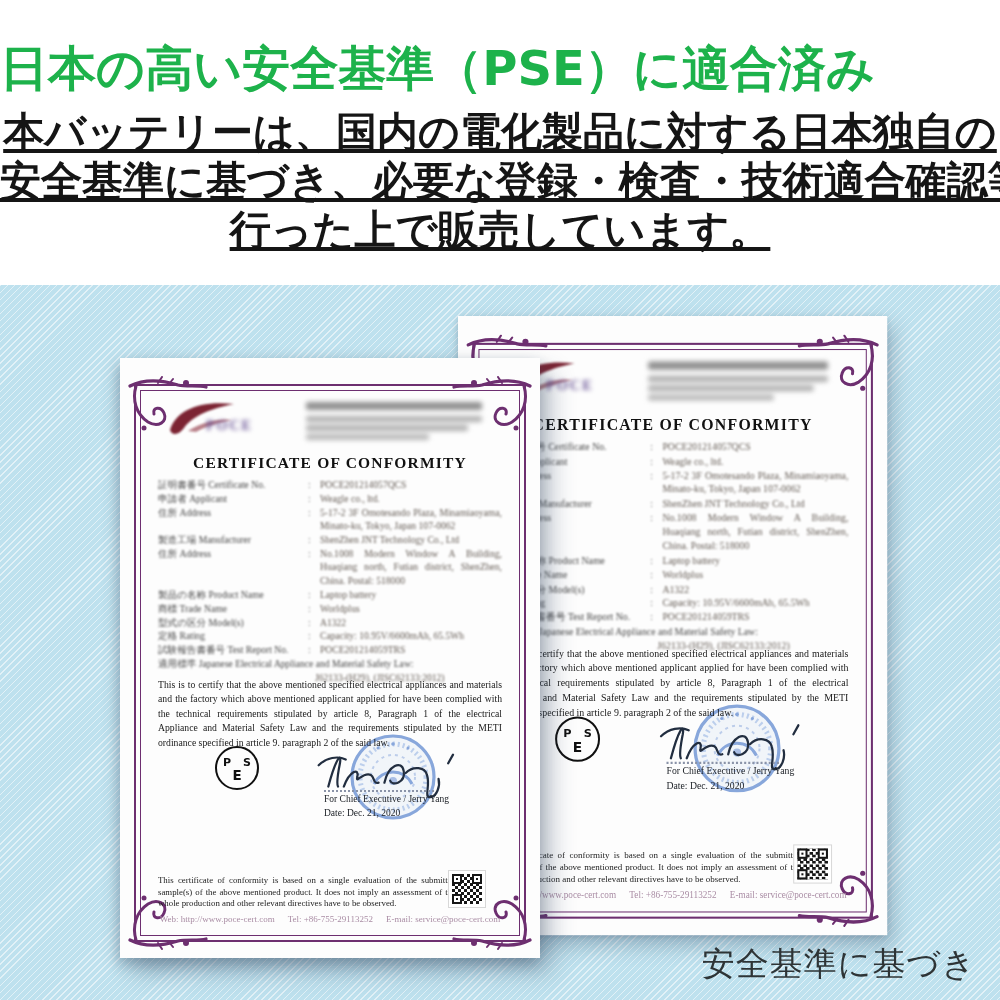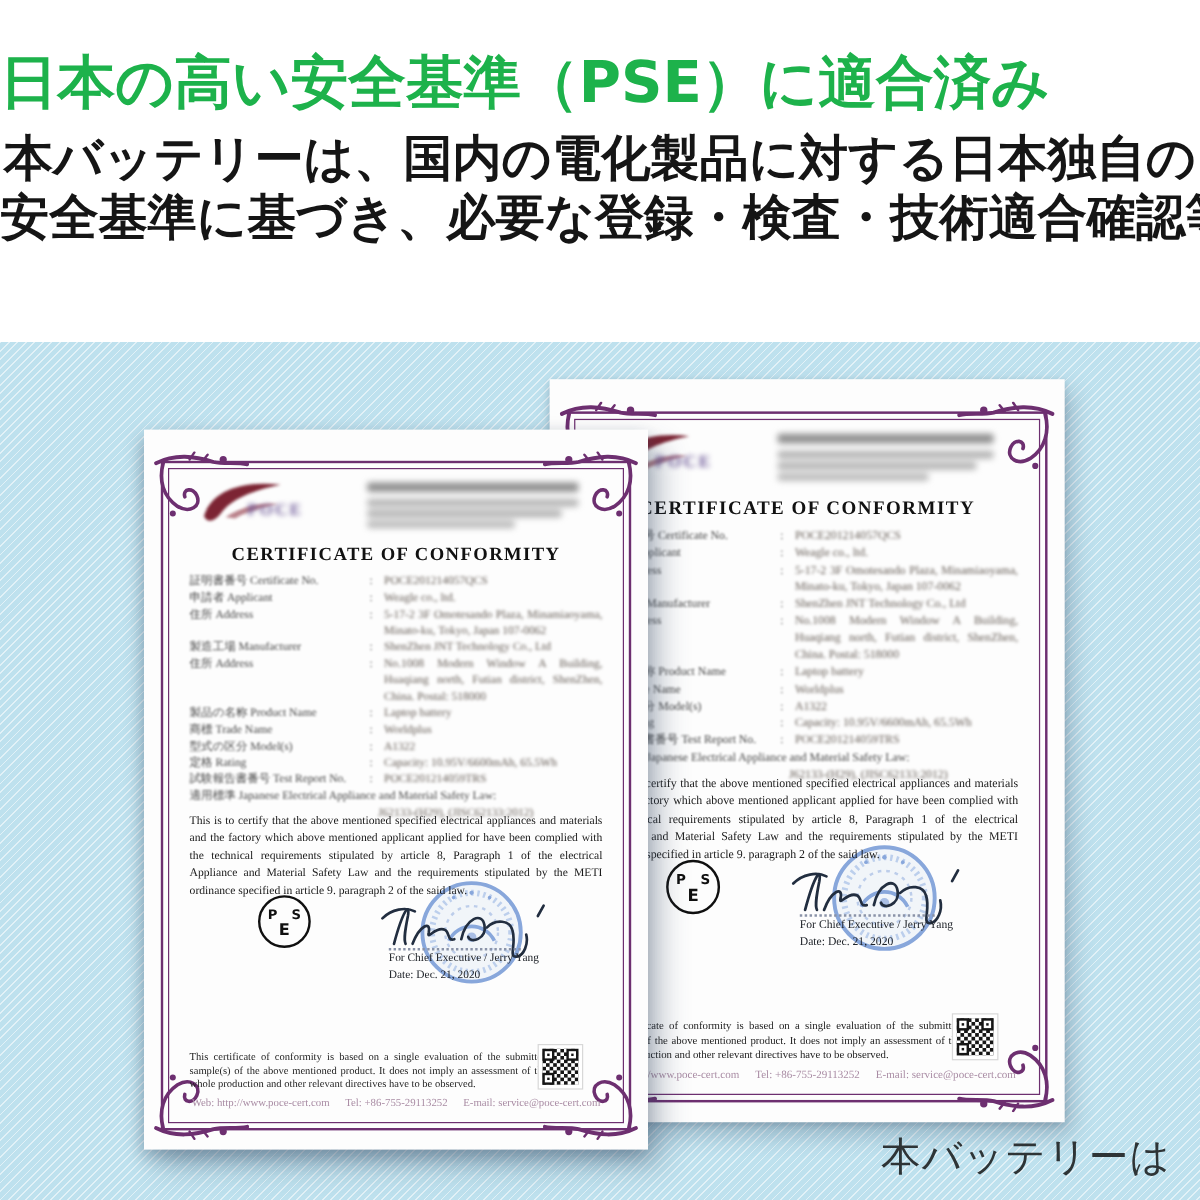--- a/index.html
+++ b/index.html
@@ -10,21 +10,21 @@
     background:#ffffff; font-family:"DejaVu Sans","Liberation Sans",sans-serif;
   }
   
   .headline{
     position:absolute; top:24px; left:0; width:100%;
     font-size:48px; font-weight:bold; color:var(--green);
     white-space:nowrap; letter-spacing:0px;margin-top:13px;
   }
   .paragraph{ position:absolute; top:108px; left:0; width:100%; text-align:center; }
   .paragraph .pline{
-    font-size:41px; line-height:49px; font-weight:bold; color:#151515; white-space:nowrap;
+    font-size:41px; line-height:49px; font-weight:bold; color:#151515; white-space:nowrap;text-decoration:underline;
   }
   
   .blue-panel{
     position:absolute; left:0; top:285px; width:1000px; height:715px;
     background-color:var(--bgblue);
     background-image:repeating-linear-gradient(135deg,
       rgba(255,255,255,.55) 0px, rgba(255,255,255,.55) 1px,
       rgba(255,255,255,0) 1px, rgba(255,255,255,0) 5px);
   }
   .caption{
@@ -121,20 +121,21 @@
 </style>
 </head>
 <body>
 
 <div id="stage">
   <div class="headline">日本の高い安全基準（PSE）に適合済み</div>
 
   <div class="paragraph">
     <div class="pline">本バッテリーは、国内の電化製品に対する日本独自の</div>
     <div class="pline">安全基準に基づき、必要な登録・検査・技術適合確認等を</div>
+    <div class="pline">行った上で販売しています。</div>
   </div>
 
   <div class="blue-panel"></div>
 
   <div class="cert cert-right">
   <div class="b-outer"></div>
   <div class="b-inner"></div>
 
   <svg class="flr flr-tl" viewBox="0 0 80 58" fill="none">
     <path d="M2,10 C18,2 34,4 50,9 C58,11 70,9 78,11" stroke="#6d2f70" stroke-width="3.2" stroke-linecap="round"></path>
@@ -424,14 +425,14 @@
     <div class="qf qf-bl"></div>
   </div>
 
   <div class="contact serif">
     <span>Web: http://www.poce-cert.com</span>
     <span>Tel: +86-755-29113252</span>
     <span>E-mail: service@poce-cert.com</span>
   </div>
 </div>
 
-  <div class="caption">本バッテリーは</div>
+  <div class="caption">安全基準に基づき</div>
 </div>
 
 </body></html>

